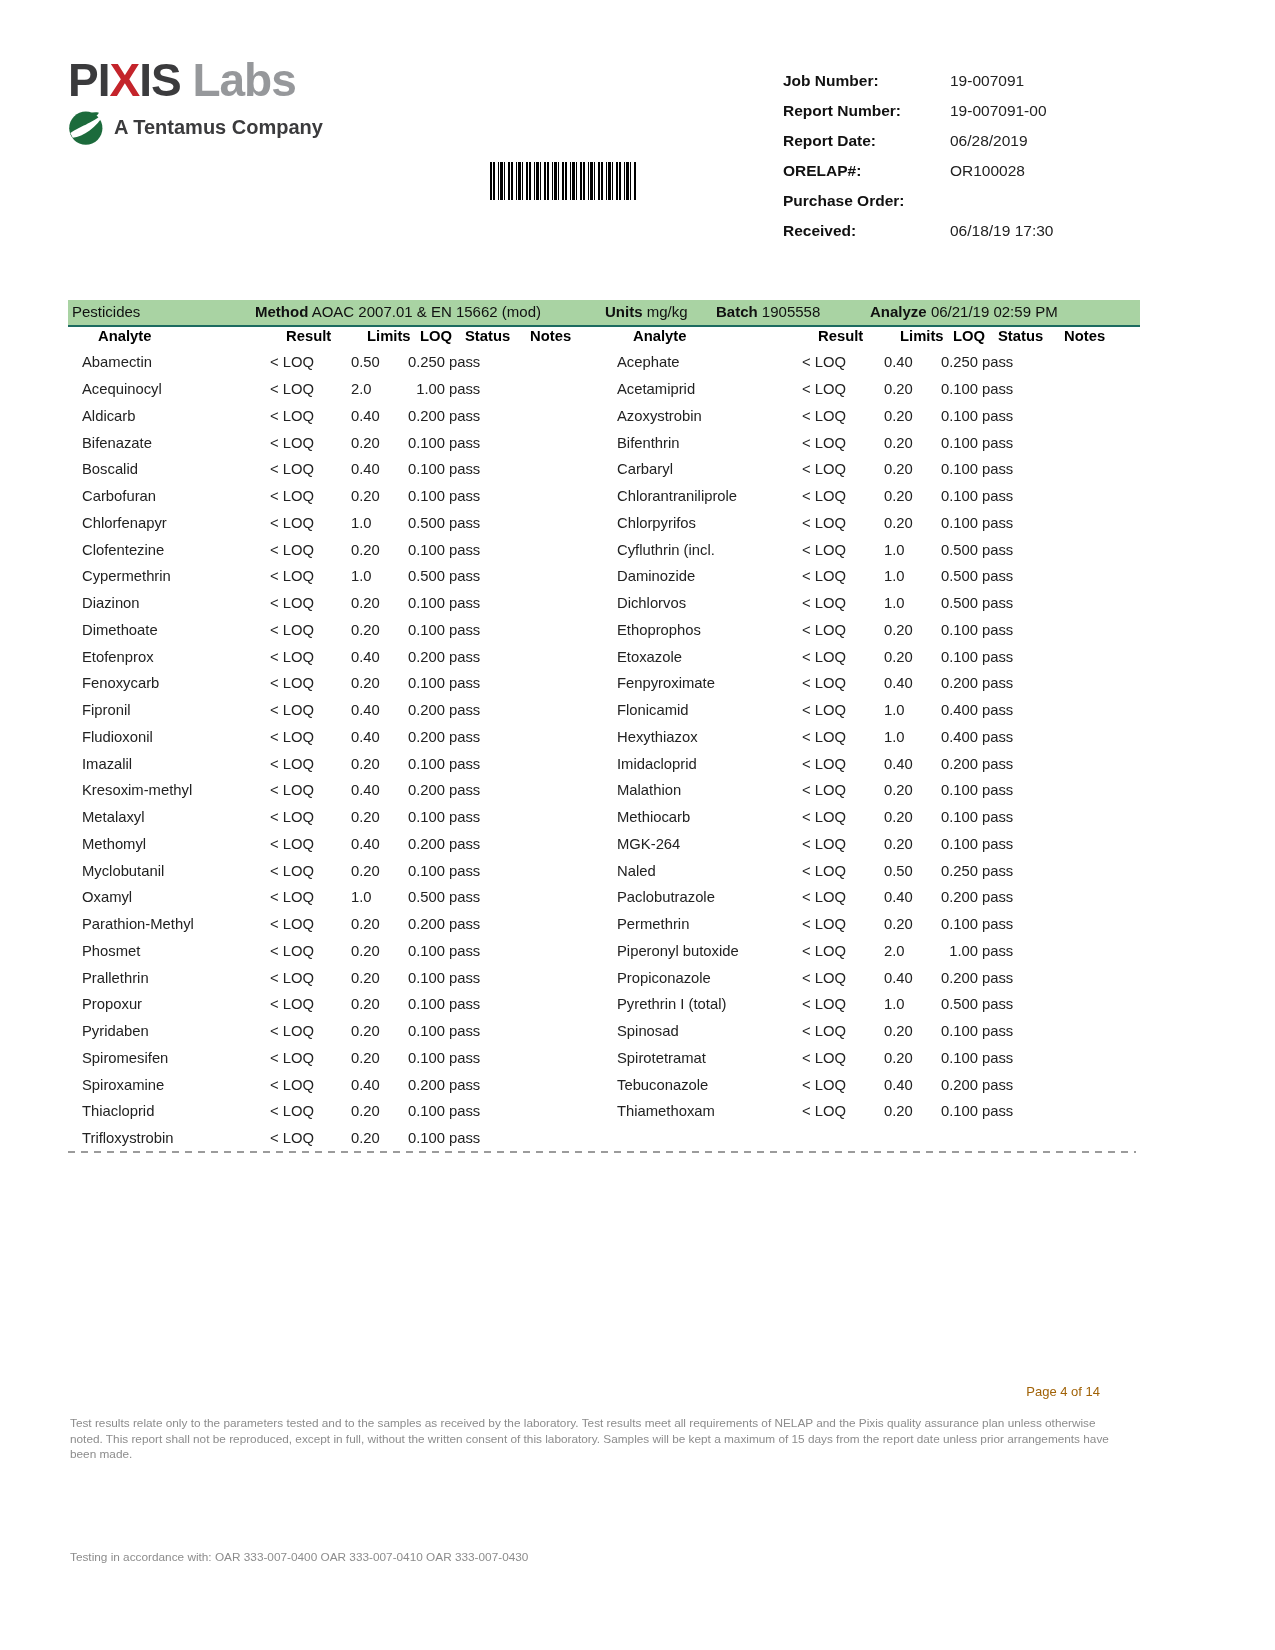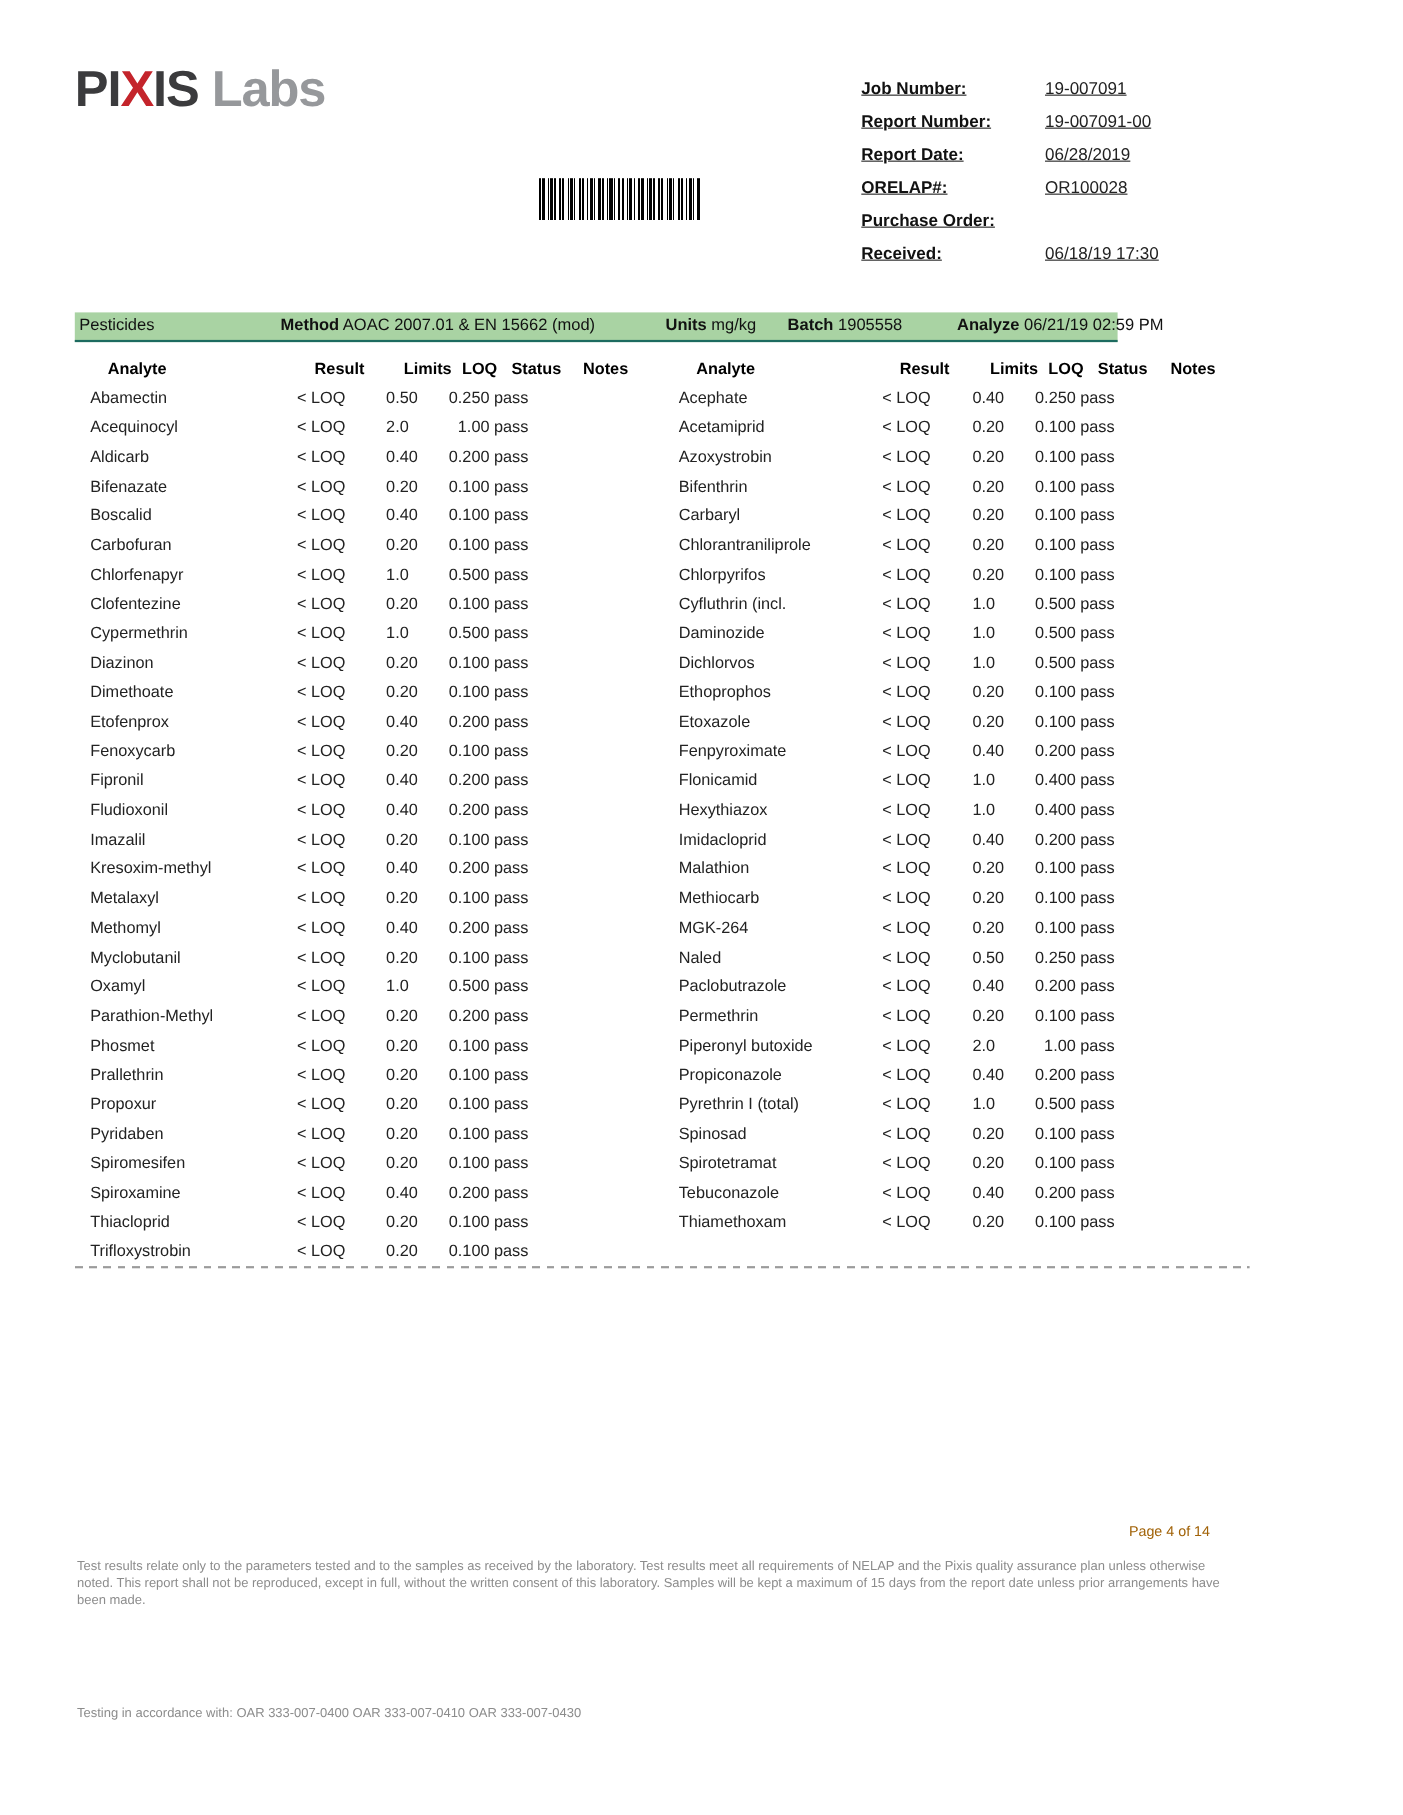--- a/index.html
+++ b/index.html
@@ -17,29 +17,29 @@
   .tagline-text{font-size:20px;font-weight:bold;color:#3b3b3d;}
 
   .address-block{position:absolute;left:428px;top:70px;width:300px;text-align:center;
                  font-size:15.5px;line-height:23px;color:#222;}
 
   .barcode{position:absolute;left:490px;top:162px;width:147px;height:38px;
     background:repeating-linear-gradient(90deg,#000 0 2px,#fff 2px 3px,#000 3px 5px,#fff 5px 8px,
       #000 8px 9px,#fff 9px 10px,#000 10px 13px,#fff 13px 14px,#000 14px 15px,#fff 15px 18px);}
 
   .info-block{position:absolute;left:783px;top:66px;font-size:15.5px;}
-  .info-row{display:grid;grid-template-columns:167px auto;height:30px;align-items:center;text-decoration:underline;}
+  .info-row{display:grid;grid-template-columns:167px auto;height:30px;align-items:center;}
   .info-label{font-weight:bold;color:#111;}
   .info-value{color:#222;}
 
   
   .notice{position:absolute;left:70px;top:260px;font-size:15.5px;color:#e31e24;}
 
   
-  .section-bar{position:absolute;left:68px;top:284px;width:948px;height:25px;
+  .section-bar{position:absolute;left:68px;top:300px;width:1072px;height:25px;
                background:#a9d3a3;border-bottom:2px solid #1d6b60;font-size:15px;color:#111;}
   .section-bar span.sb{position:absolute;top:3px;white-space:nowrap;}
   .sb-title{left:4px;}
   .sb-method{left:187px;}
   .sb-units{left:537px;}
   .sb-batch{left:648px;}
   .sb-analyze{left:802px;}
   .sb b{font-weight:bold;}
 
   
@@ -64,20 +64,28 @@
               line-height:15.5px;color:#8c8c8c;}
   .accordance{position:absolute;left:70px;top:1550px;font-size:11.8px;color:#8c8c8c;}
 </style>
 </head>
 <body>
 
 <div id="page">
 
   <div class="logo-block">
     <div class="logo-text"><span class="px-dark">PI</span><span class="px-red">X</span><span class="px-dark">IS</span><span class="px-labs"> Labs</span></div>
+    <div class="logo-tagline">
+      <svg class="leaf" viewBox="0 0 32 32">
+        <circle cx="15" cy="17" r="14" fill="#1c6b3c"></circle>
+        <path d="M2 21 C 11 15, 18 14, 31 4 C 24 17, 13 24, 4 25 Z" fill="#ffffff"></path>
+        <path d="M14 8 C 17 4, 22 3, 26 4 C 24 8, 19 10, 14 8 Z" fill="#1c6b3c"></path>
+      </svg>
+      <span class="tagline-text">A Tentamus Company</span>
+    </div>
   </div>
 
 
   <div class="barcode"></div>
 
   <div class="info-block">
     <div class="info-row">
       <span class="info-label">Job Number:</span>
       <span class="info-value">19-007091</span>
     </div>

